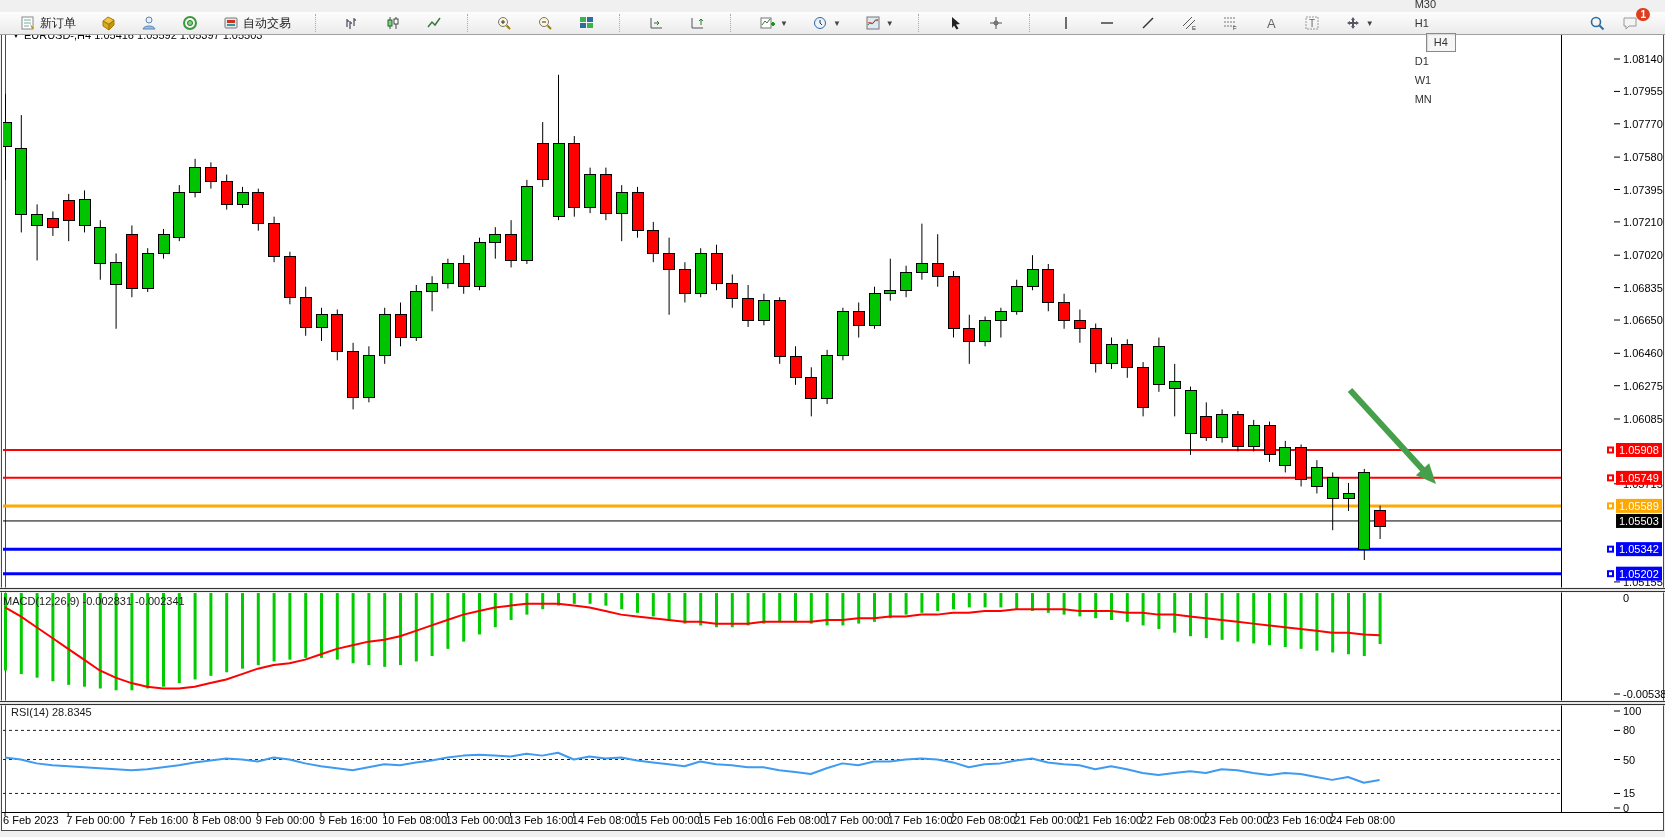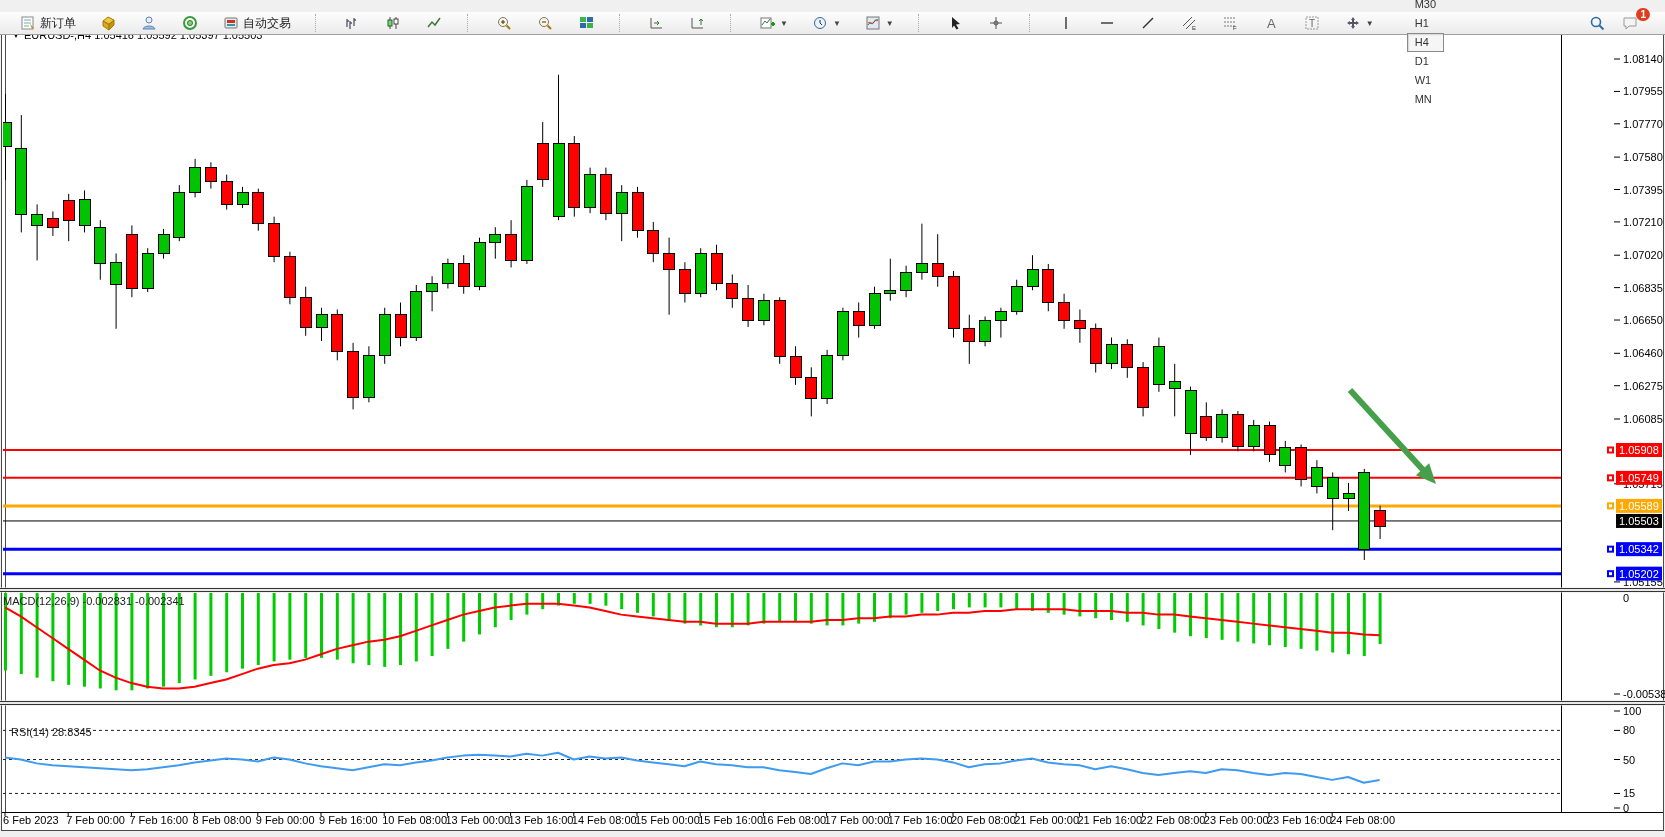--- a/index.html
+++ b/index.html
@@ -14,37 +14,37 @@
              border-bottom:1px solid #9f9f9f;
              display:flex; align-items:center; padding:0 15px; gap:14px;
              font-size:12px; color:#222; z-index:30; }
   .tbtn { display:flex; align-items:center; gap:3px; padding:1px 4px; height:20px;
           border:1px solid transparent; border-radius:2px; cursor:default; }
   .tsep { width:7px; height:18px; border-left:1px dotted #aaa; margin:0 3px 0 5px; }
   .caret { font-size:8px; color:#444; margin-left:1px; }
   .tf { padding:2px 7px; height:19px; display:flex; align-items:center;
         font-size:11px; color:#333; border:1px solid transparent; }
   .tf.active { border:1px solid #8a8a8a; background:#f6f6f6;
-               box-shadow:inset 1px 1px 1px #d8d8d8; }
+               box-shadow:inset 1px 1px 1px #d8d8d8;margin-left:19px; }
   #tf-group { display:flex; margin-left:14px;flex-direction:column; }
   #right-icons { margin-left:auto; display:flex; align-items:center; gap:6px; padding-right:6px; }
   .badge { position:absolute; right:-7px; top:-6px; background:#e03c1e; color:#fff;
            font-size:10px; font-weight:bold; border-radius:8px; padding:0 4px; height:13px;
            line-height:13px; }
   .icon16 { width:17px; height:16px; display:inline-block; }
 
   
   #chart-window { position:absolute; left:2px; top:24px; width:1661px; height:807px;
                   background:#fff; border:1px solid #5a5a5a; z-index:1; }
   #chart-svg { position:absolute; left:0; top:0; width:1665px; height:837px; z-index:5;
                pointer-events:none; }
   .ovl { position:absolute; z-index:10; white-space:nowrap; }
   #chart-title { left:12px; top:29px; font-size:11px; color:#000; }
   #macd-label { left:3px; top:595px; font-size:11px; color:#1a1a1a; }
-  #rsi-label  { left:11px; top:706px; font-size:11px; color:#1a1a1a;margin-top:20px; }
+  #rsi-label  { left:11px; top:706px; font-size:11px; color:#1a1a1a; }
   #title-caret { font-size:8px; vertical-align:1px; margin-right:4px; }
 </style>
 </head>
 <body>
 
 <div id="app">
 
   <div id="toolbar">
     <div class="tbtn">
       <span class="icon16">

